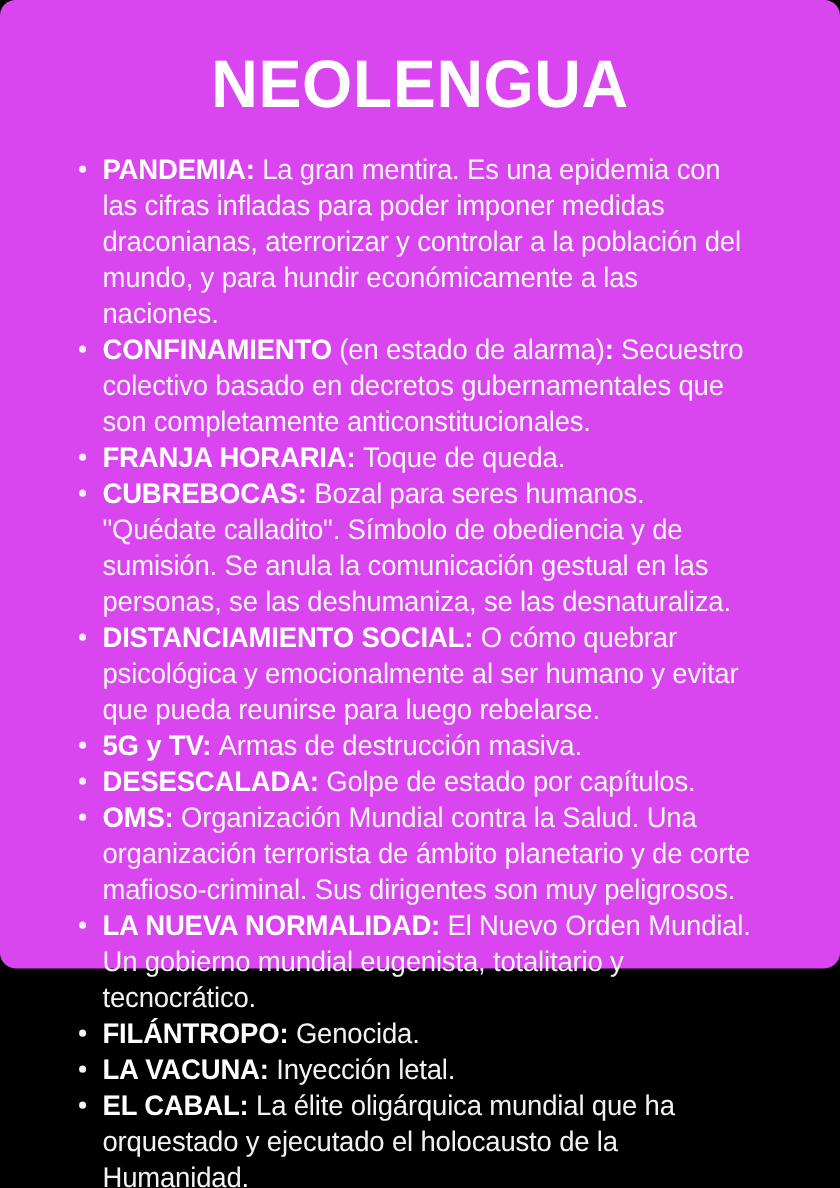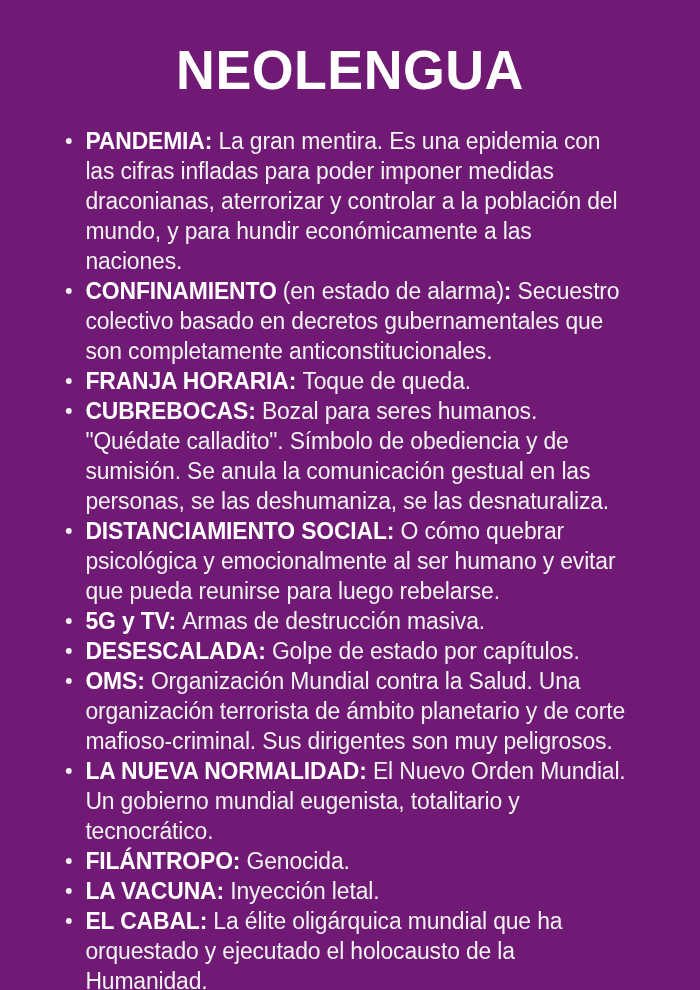--- a/index.html
+++ b/index.html
@@ -9,23 +9,24 @@
   body {
     width: 700px;
     height: 990px;
     background: #000000;
     font-family: "Liberation Sans", sans-serif;
     overflow: hidden;
   }
   .poster {
     position: relative;
     width: 700px;
-    height: 990px;
-    background: #701a75;
+    height: 807px;
+    background: #d946ef;
     box-sizing: border-box;
+    border-radius: 13px;
   }
   .poster-title {
     text-align: center;
     color: #ffffff;
     font-family: "Liberation Sans", sans-serif;
     font-weight: 700;
     font-size: 56px;
     letter-spacing: 0.5px;
     line-height: 1;
     margin: 0;

